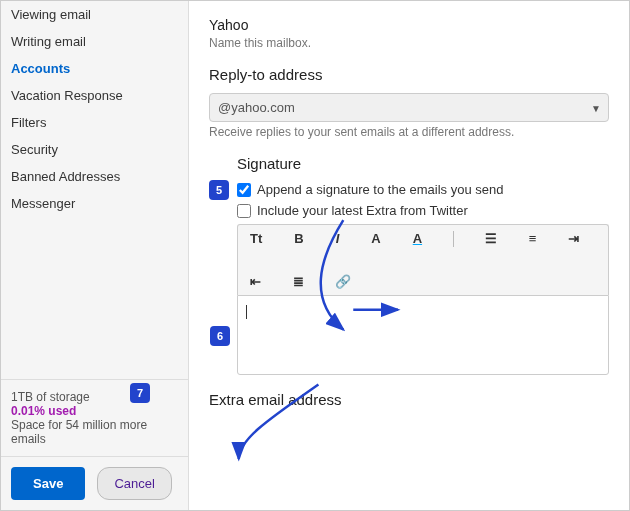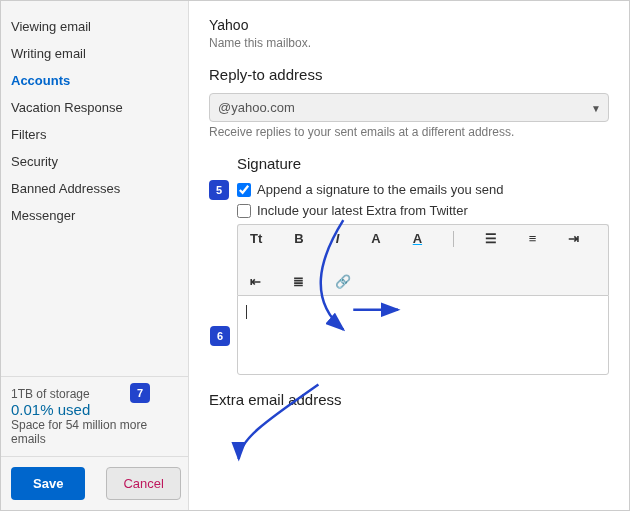--- a/index.html
+++ b/index.html
@@ -23,21 +23,21 @@
     }
 
     
     .sidebar {
       width: 188px;
       min-width: 188px;
       background: #f5f5f5;
       border-right: 1px solid #ddd;
       display: flex;
       flex-direction: column;
-      padding-top: 12px;
+      padding-top: 0;
     }
 
     .sidebar-item {
       padding: 6px 10px;
       cursor: pointer;
       color: #333;
       font-size: 13px;
     }
     .sidebar-item.active {
       color: #0066cc;
@@ -49,50 +49,50 @@
     }
 
     .sidebar-storage {
       padding: 10px;
       border-top: 1px solid #ddd;
       font-size: 12px;
       color: #555;
     }
 
     .sidebar-storage .storage-used {
-      font-size: 15px;
-      font-weight: normal;
-      color: #0369a1;
+      font-size: 12px;
+      font-weight: bold;
+      color: #a21caf;
     }
 
     .sidebar-buttons {
       display: flex;
-      gap: 21px;
+      gap: 12px;
       padding: 10px;
       border-top: 1px solid #ddd;
       background: #f5f5f5;
     }
 
     .btn-save {
       background: #0066cc;
       color: #fff;
       border: none;
       padding: 8px 22px;
       border-radius: 4px;
       cursor: pointer;
       font-size: 13px;
       font-weight: bold;
     }
 
     .btn-cancel {
       background: #e8e8e8;
-      color: #be185d;
+      color: #4c1d95;
       border: 1px solid #bbb;
       padding: 8px 16px;
-      border-radius: 4px;
+      border-radius: 12px;
       cursor: pointer;
       font-size: 13px;
     }
 
     
     .main-content {
       flex: 1;
       padding: 16px 20px;
       overflow-y: auto;
       background: #fff;

